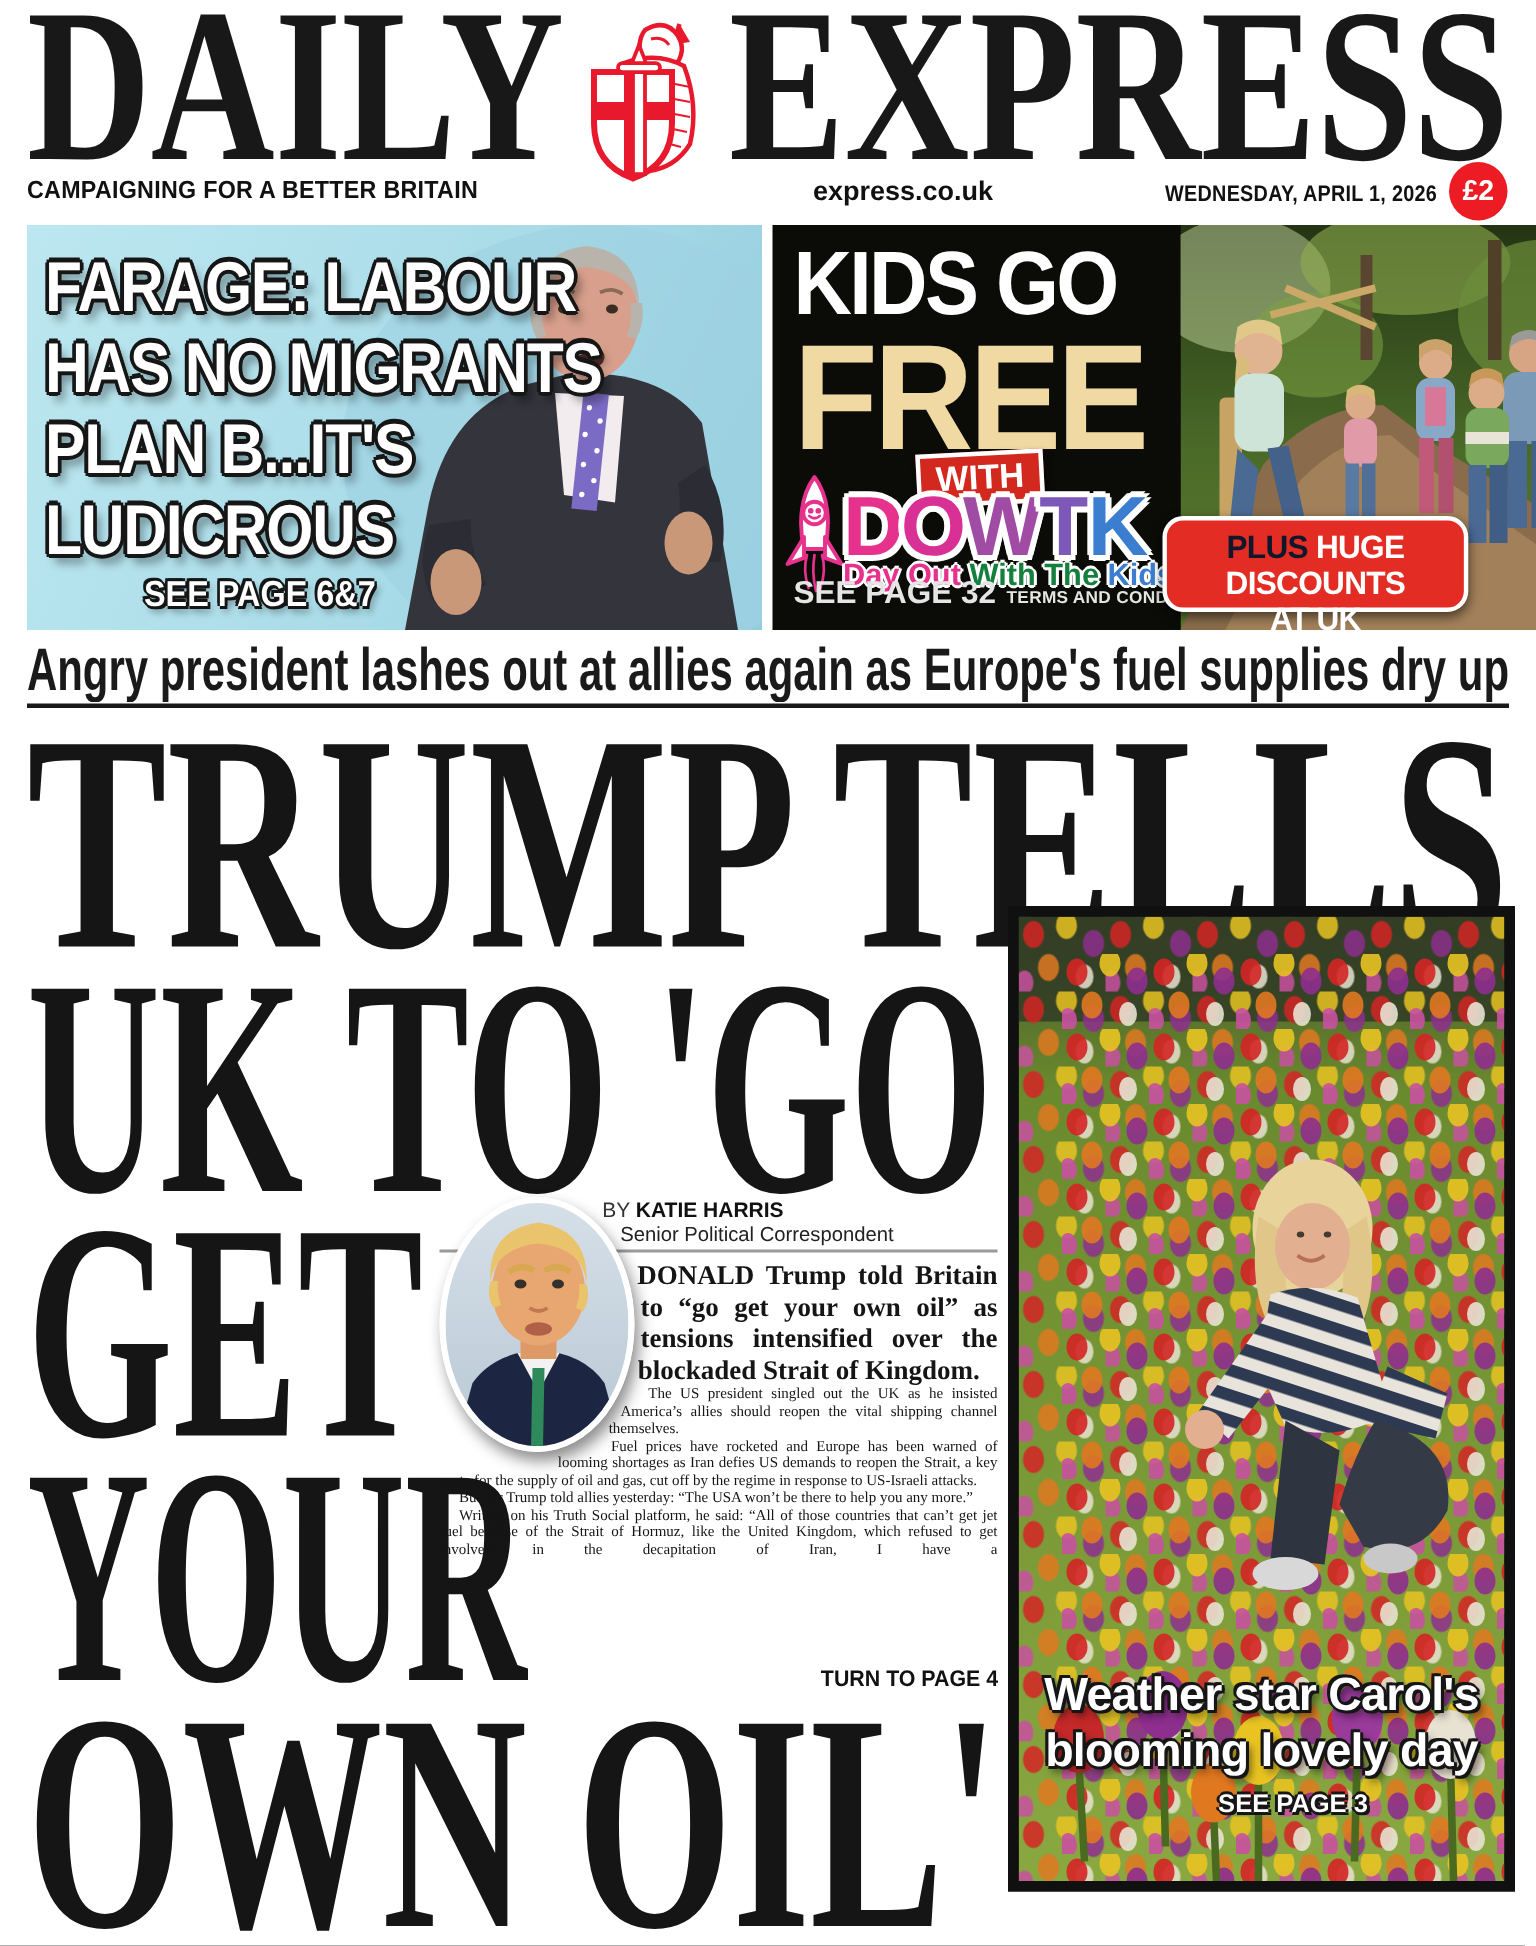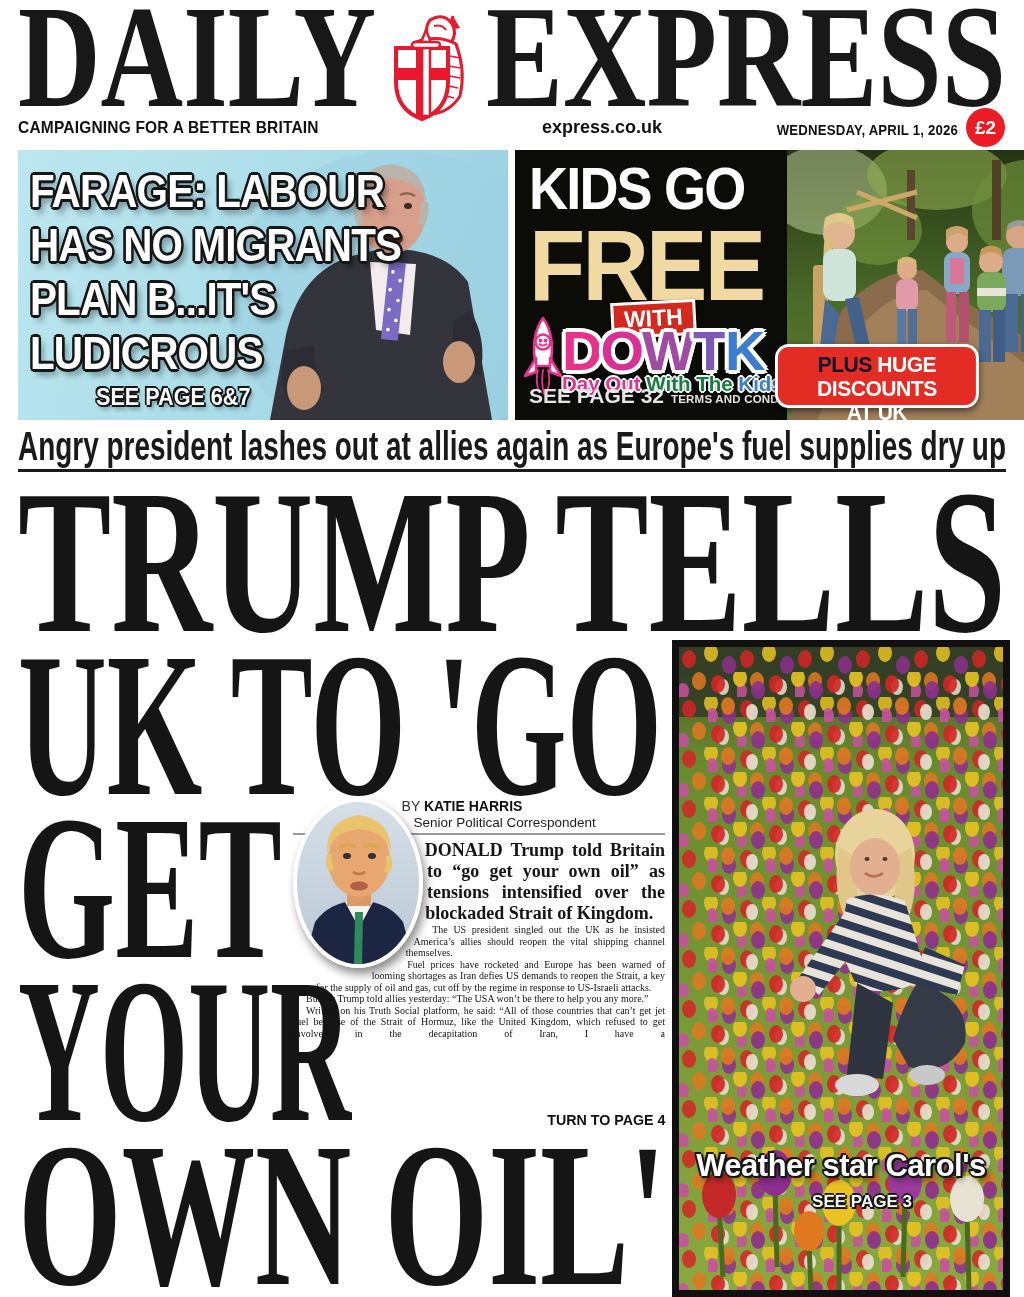--- a/index.html
+++ b/index.html
@@ -121,21 +121,21 @@
   .article p.body {
     font-family:"Liberation Serif", serif; font-size:10px; line-height:1.15;
     text-align:justify; text-indent:13px; margin:0;
   }
   .article p.flush { text-align-last:justify; }
   .turn-ref { position:absolute; right:0; bottom:0; font-weight:bold; font-size:15px;
     color:#111; transform:scaleX(.95); transform-origin:right center; }
 
   
   .carol-box {
-    left:672px; top:640px; width:338px; height:657px;
+    left:672px; top:604px; width:338px; height:657px;
     background:#101010; border:7px solid #101010; overflow:hidden;
   }
   .carol-caption { left:0; right:0; top:500px; text-align:center; }
   .carol-caption .cap {
     font-size:31px; line-height:37px; font-weight:bold; letter-spacing:-.5px;
     color:#fff;
     text-shadow:2px 0 0 #161616,-2px 0 0 #161616,0 2px 0 #161616,0 -2px 0 #161616,
       2px 2px 0 #161616,-2px -2px 0 #161616, 3px 4px 6px rgba(0,0,0,.6);
   }
   .carol-caption .ref {
@@ -422,17 +422,18 @@
       </g>
       <ellipse cx="40" cy="548" rx="17" ry="23" fill="#c42828"></ellipse>
       <ellipse cx="96" cy="526" rx="17" ry="23" fill="#8e2e8e"></ellipse>
       <ellipse cx="160" cy="556" rx="17" ry="23" fill="#e8c322"></ellipse>
       <ellipse cx="226" cy="534" rx="17" ry="23" fill="#9a3a9a"></ellipse>
       <ellipse cx="288" cy="552" rx="17" ry="23" fill="#e8e2d2"></ellipse>
       <ellipse cx="130" cy="584" rx="15" ry="20" fill="#e07820"></ellipse>
     </svg>
     <div class="abs carol-caption">
       <div class="cap">Weather star Carol's</div>
+      <div class="cap">blooming lovely day</div>
       <div class="ref">SEE PAGE 3</div>
     </div>
   </div>
 
 </div>
 
 </body></html>

